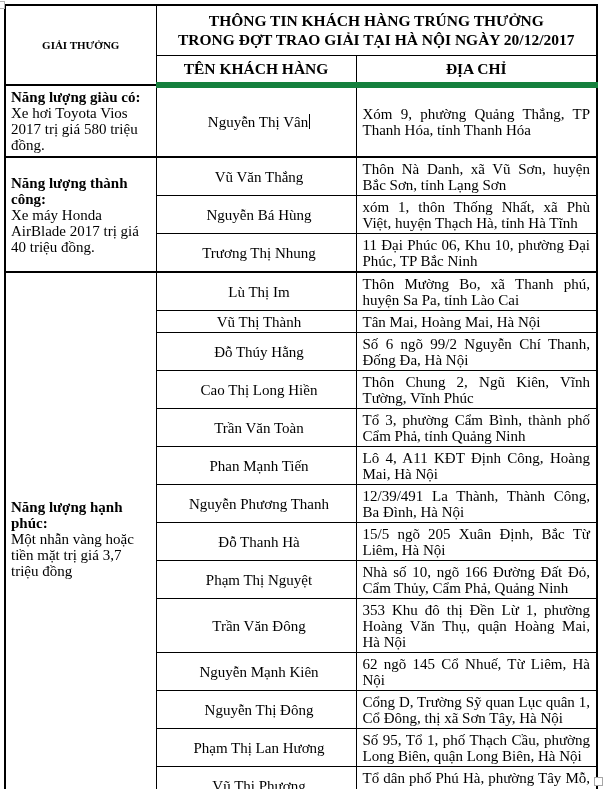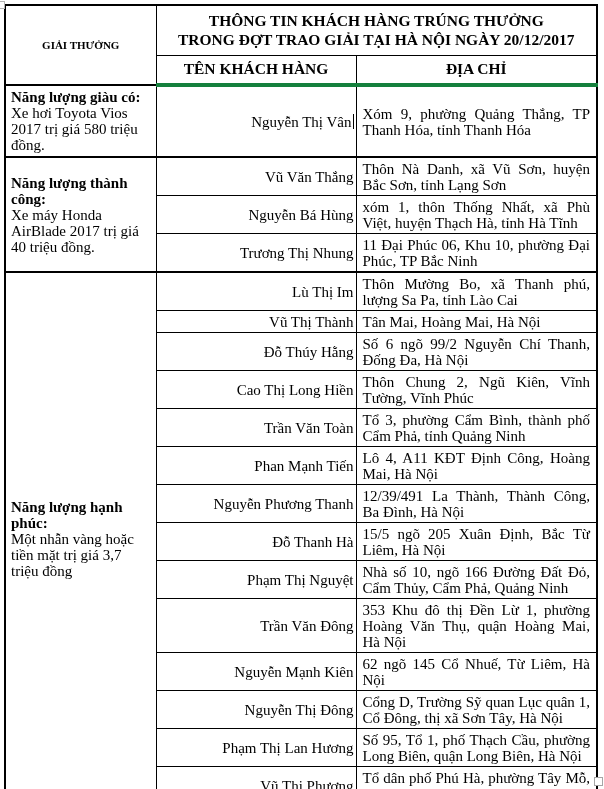--- a/index.html
+++ b/index.html
@@ -9,29 +9,29 @@
 
   table.winners { border-collapse:collapse; width:592px; table-layout:fixed;
                   border:2px solid #000; }
   th, td { border:1px solid #000; vertical-align:middle; }
 
   
   tr.title-row th { height:50px; }
   th.title-cell { text-align:center; font-weight:bold; font-size:15.5px; line-height:19px; padding:2px 12px; }
   th.prize-col-header { text-align:center; font-weight:bold; font-size:11px; }
   tr.subheader-row th { height:30px; text-align:center; font-weight:bold; font-size:15.5px;
-                        border-bottom:4px solid #15803d; }
+                        border-bottom:6px solid #15803d; }
   th.prize-col-header { border-bottom:2px solid #000; }
 
   
   tbody td { font-size:15px; line-height:16px; }
   tbody tr.group-start td { border-top:2px solid #000; }
   td.prize-cell { text-align:left; padding:3px 5px; }
   .prize-title { font-weight:bold; }
-  td.name-cell { text-align:right; padding:2.5px 2px 2.5px 8px; }
+  td.name-cell { text-align:center; padding:2.5px 2px 2.5px 8px; }
   td.addr-cell { text-align:justify; -moz-text-align-last:left; text-align-last:left;
                  padding:2.5px 6px; }
   tr.first-winner-row td { height:57px; }
 
   
   .caret { display:inline-block; width:1px; height:15px; background:#000;
            margin-left:1px; vertical-align:-2px; }
 
   
   .resize-handle { position:absolute; left:594px; top:777px; width:9px; height:9px;
@@ -88,21 +88,21 @@
         <tr>
           <td class="name-cell"><span>Trương Thị Nhung</span></td>
           <td class="addr-cell"><span>11 Đại Phúc 06, Khu 10, phường Đại Phúc, TP Bắc Ninh</span></td>
         </tr>
         <tr class="group-start">
           <td class="prize-cell" rowspan="14">
             <div class="prize-title">Năng lượng hạnh phúc:</div>
             <div class="prize-desc">Một nhẫn vàng hoặc tiền mặt trị giá 3,7 triệu đồng</div>
           </td>
           <td class="name-cell"><span>Lù Thị Im</span></td>
-          <td class="addr-cell"><span>Thôn Mường Bo, xã Thanh phú, lượng Sa Pa, tỉnh Lào Cai</span></td>
+          <td class="addr-cell"><span>Thôn Mường Bo, xã Thanh phú, huyện Sa Pa, tỉnh Lào Cai</span></td>
         </tr>
         <tr>
           <td class="name-cell"><span>Vũ Thị Thành</span></td>
           <td class="addr-cell"><span>Tân Mai, Hoàng Mai, Hà Nội</span></td>
         </tr>
         <tr>
           <td class="name-cell"><span>Đỗ Thúy Hằng</span></td>
           <td class="addr-cell"><span>Số 6 ngõ 99/2 Nguyễn Chí Thanh, Đống Đa, Hà Nội</span></td>
         </tr>
         <tr>

